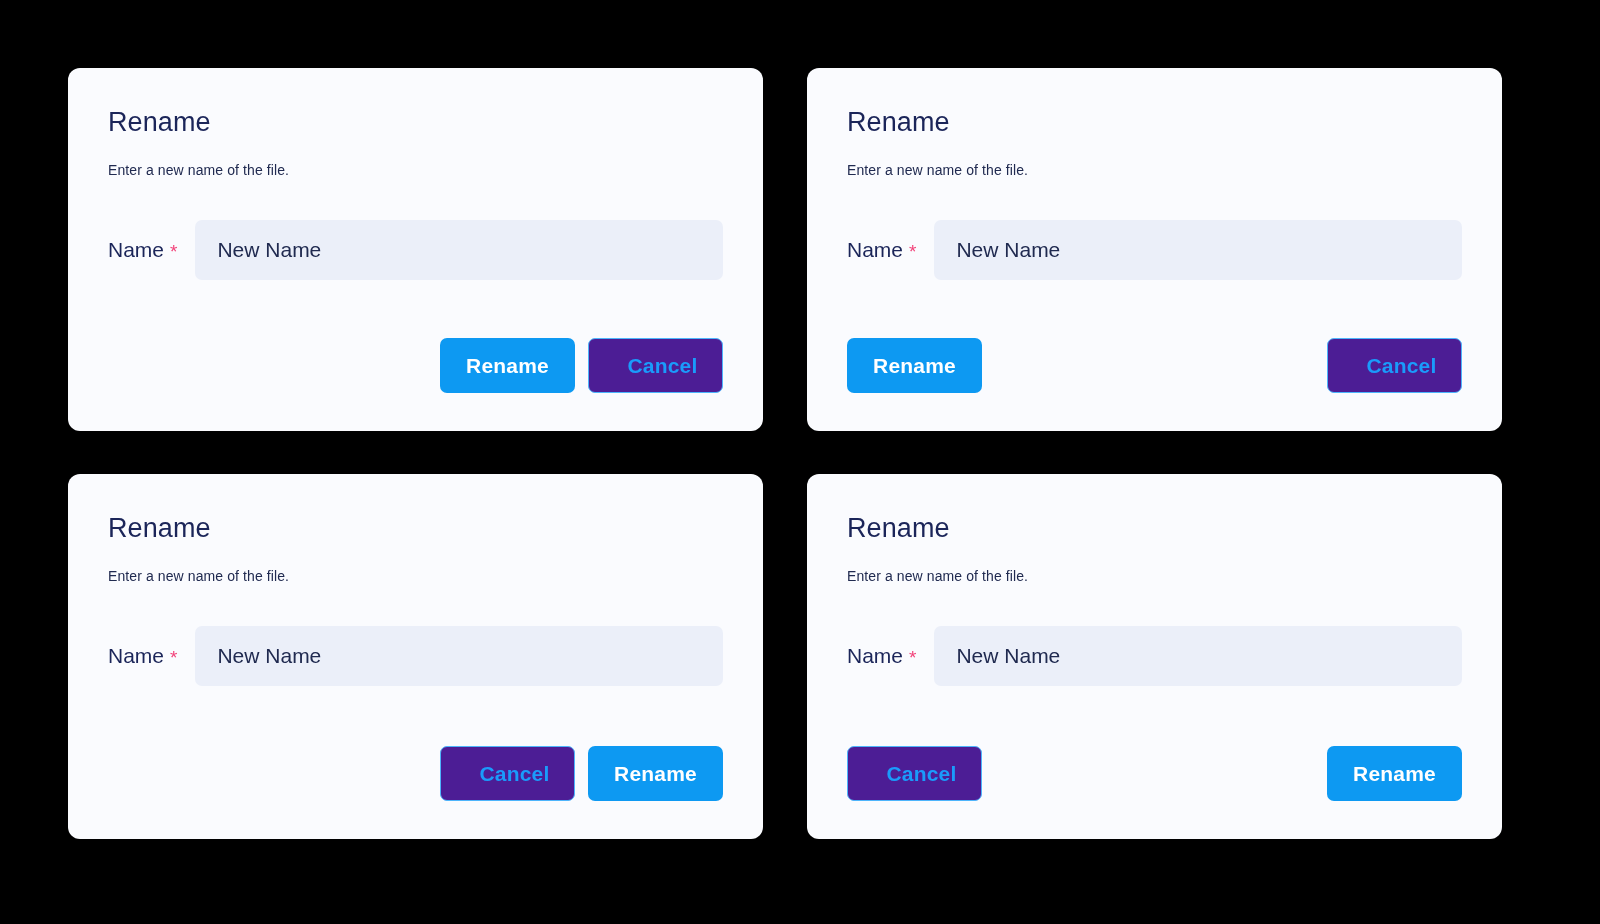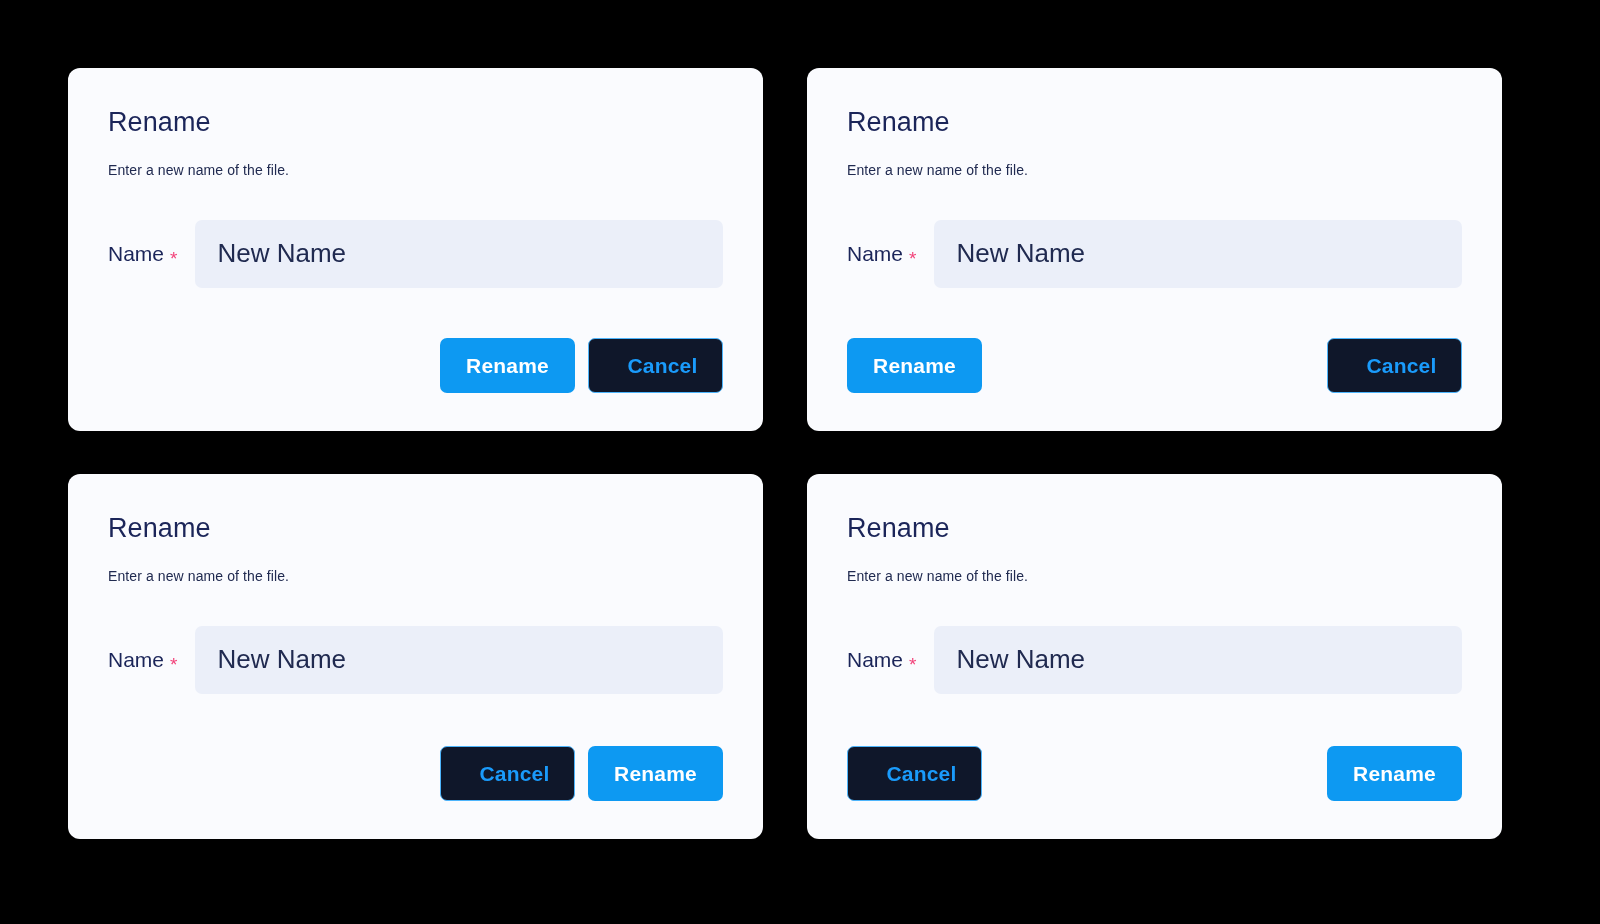--- a/index.html
+++ b/index.html
@@ -65,42 +65,42 @@
     margin-top: 40px;
     display: flex;
     align-items: center;
   }
 
   .field-label {
     font-size: 21px;
     color: #1B2559;
     white-space: nowrap;
     display: flex;
-    align-items: flex-end;
+    align-items: center;
     gap: 6px;
   }
 
   .required-star {
     color: #F2437A;
     font-size: 19px;
     line-height: 1;
     position: relative;
     top: 2px;
   }
 
   .text-input {
     flex: 1;
     margin-left: 18px;
-    height: 68px;
+    height: 60px;
     background: #EBEFF9;
     border: none;
     border-radius: 7px;
     padding: 0 22px;
     font-family: "Liberation Sans", sans-serif;
-    font-size: 26px;
+    font-size: 21px;
     color: #202A50;
     outline: none;
   }
   .text-input::placeholder {
     color: #202A50;
     opacity: 1;
   }
 
   
   .actions {
@@ -129,21 +129,21 @@
     line-height: 1;
   }
 
   .btn-primary {
     background: #0D99F2;
     color: #FFFFFF;
     border: none;
   }
 
   .btn-secondary {
-    background: #0f172a;
+    background: #4c1d95;
     color: #1A9BFB;
     border: 1.6px solid #4DB5FC;
     padding-left: 36px;
   }
 </style>
 </head>
 <body>
 
 <div class="canvas">
   <div class="grid">

